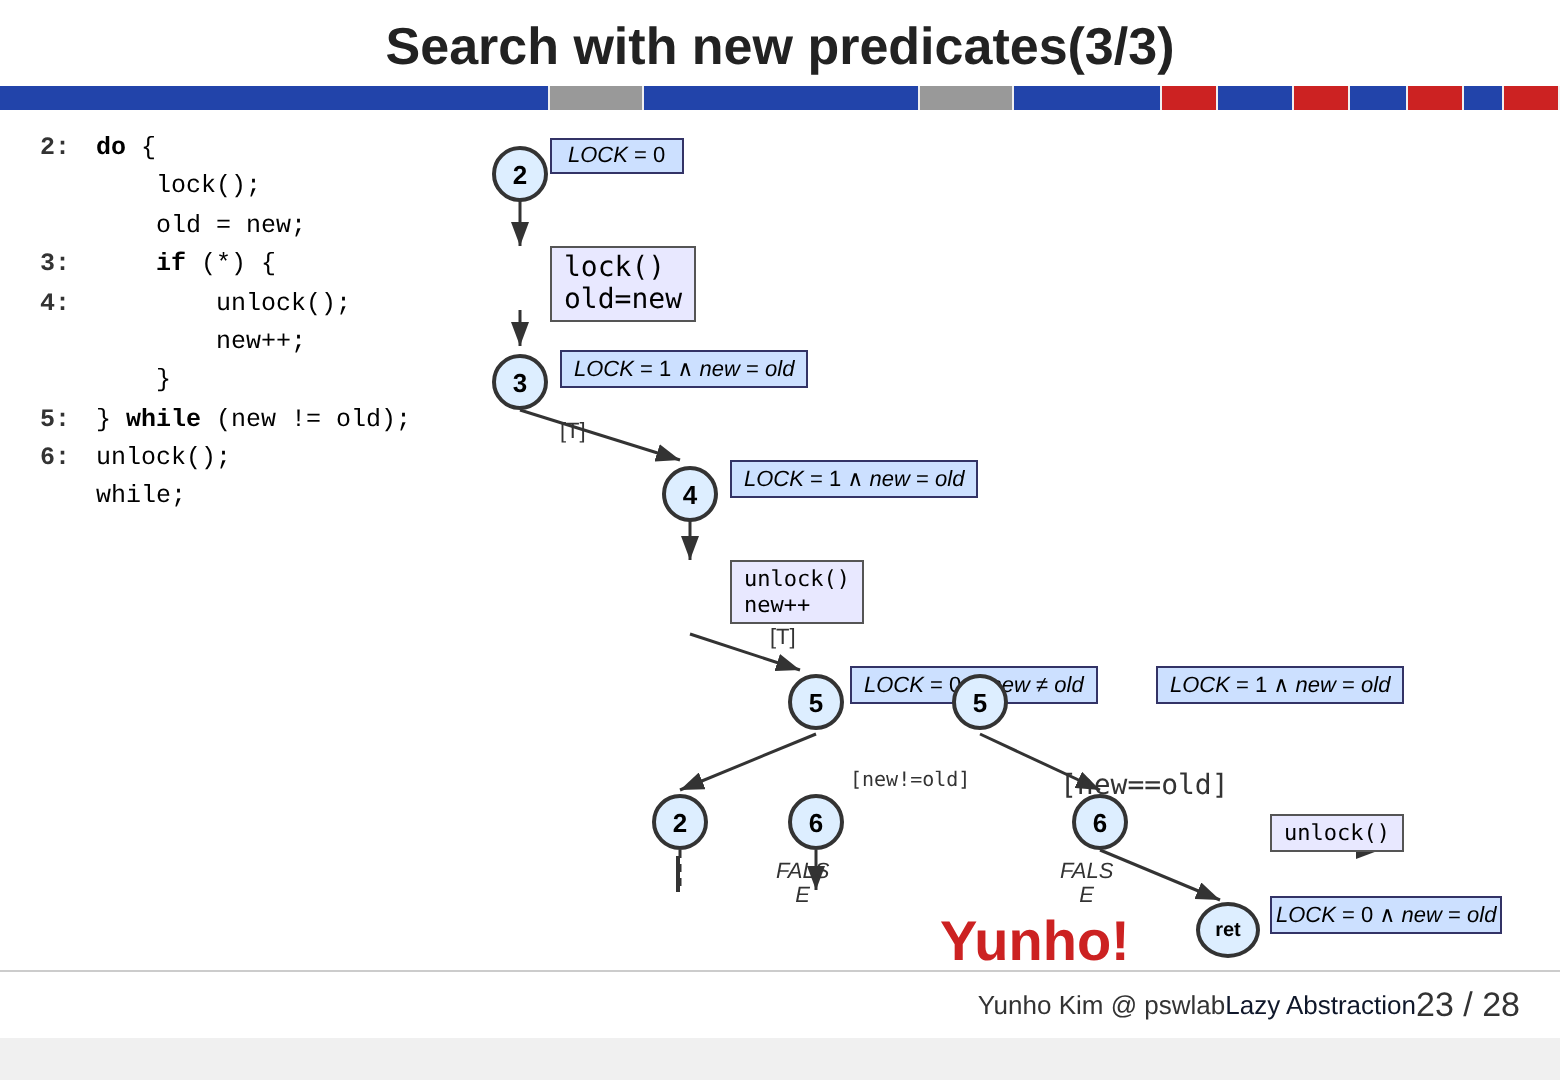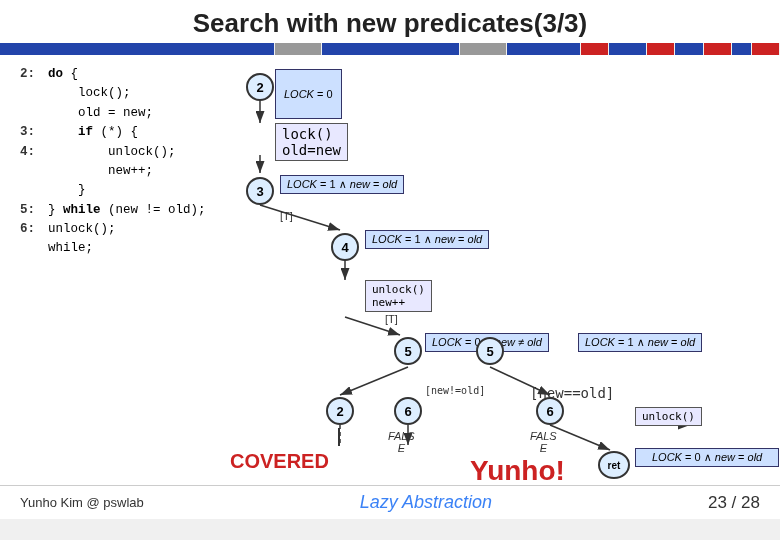--- a/index.html
+++ b/index.html
@@ -133,34 +133,32 @@
       width: 100%;
       height: 100%;
       pointer-events: none;
     }
 
     
     .footer {
       background: white;
       border-top: 1px solid #ccc;
       display: flex;
-      justify-content: space-between;
+      justify-content: flex-end;
       align-items: center;
       padding: 4px 20px;
       height: 34px;
-      gap: 28px;
     }
     .footer-left {
       font-size: 13px;
       color: #333;
     }
     .footer-center {
-      font-size: 18px;
-      color: #3b82f6;
-      font-style: italic;
+      font-size: 13px;
+      color: #0f172a;
     }
     .footer-right {
       font-size: 17px;
       color: #333;
     }
   </style>
 </head>
 <body>
 
 <div class="title-bar">
@@ -256,21 +254,21 @@
 
       <line x1="370" y1="370" x2="430" y2="395" stroke="#333" stroke-width="1.5" marker-end="url(#arrowhead)"></line>
 
       <line x1="460" y1="370" x2="510" y2="370" stroke="#333" stroke-width="1.5" marker-end="url(#arrowhead)"></line>
     </svg>
 
     <div class="node-circle" style="left:66px; top:18px;">
       <span>2</span>
     </div>
 
-    <div class="node-box node-box-blue" style="left:95px; top:14px; padding:18px 8px;">
+    <div class="node-box node-box-blue" style="left:95px; top:14px; padding:2px 8px;">
       <span><i>LOCK</i> = 0</span>
     </div>
 
     <div class="node-box" style="left:95px; top:68px; font-family: monospace; font-size:14px;">
       <span>lock()<br>old=new</span>
     </div>
 
     <div class="node-circle" style="left:66px; top:122px;">
       <span>3</span>
     </div>
@@ -330,31 +328,28 @@
     <div class="node-circle" style="left:356px; top:342px;">
       <span>6</span>
     </div>
 
     <div style="position:absolute; left:350px; top:375px; font-size:11px; font-style:italic; text-align:center; color:#333;">FALS<br>E</div>
 
     <div class="node-circle" style="left:418px; top:396px; font-size:10px; width:32px;">
       <span>ret</span>
     </div>
 
-    <div class="node-box node-box-blue" style="left:455px; top:393px; padding:2px 16px;">
+    <div class="node-box node-box-blue" style="left:455px; top:393px; padding:2px 2px;">
       <span><i>LOCK</i> = 0 ∧ <i>new</i> = <i>old</i></span>
     </div>
 
     <div class="node-box" style="left:455px; top:352px; font-family:monospace; font-size:11px;">
       <span>unlock()</span>
     </div>
 
-    <div class="covered-text" style="left:50px; top:395px;">
-      <span>COVERED</span>
-    </div>
 
     <div class="safe-text" style="left:290px; top:400px;">
       <span>Yunho!</span>
     </div>
 
   </div>
 
 </div>
 
 <div class="footer">

